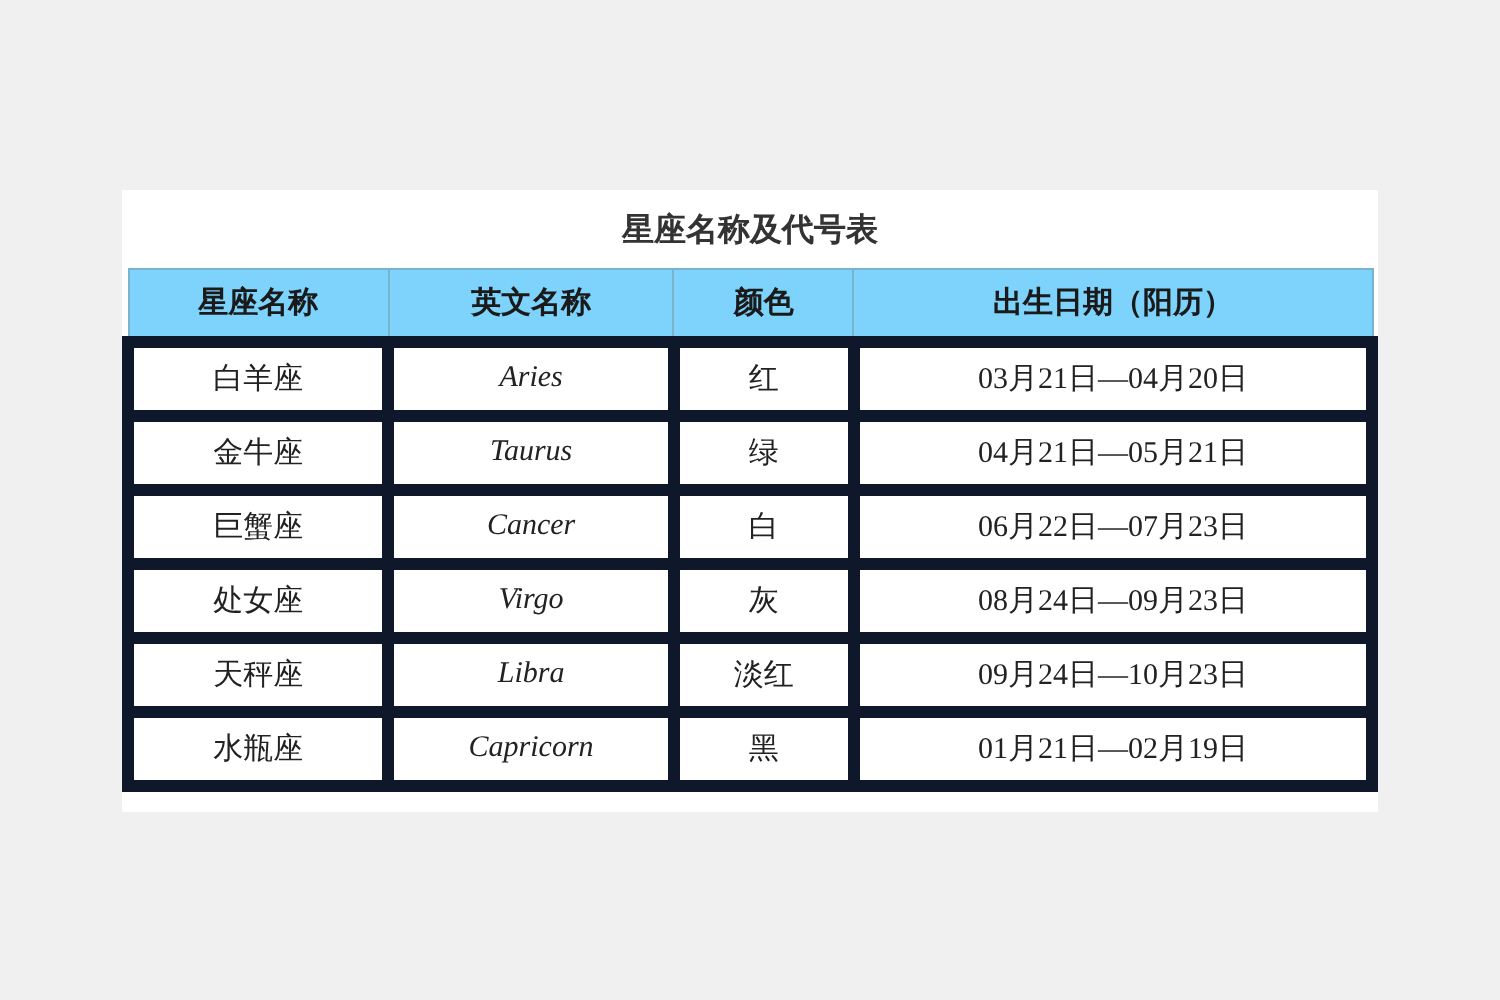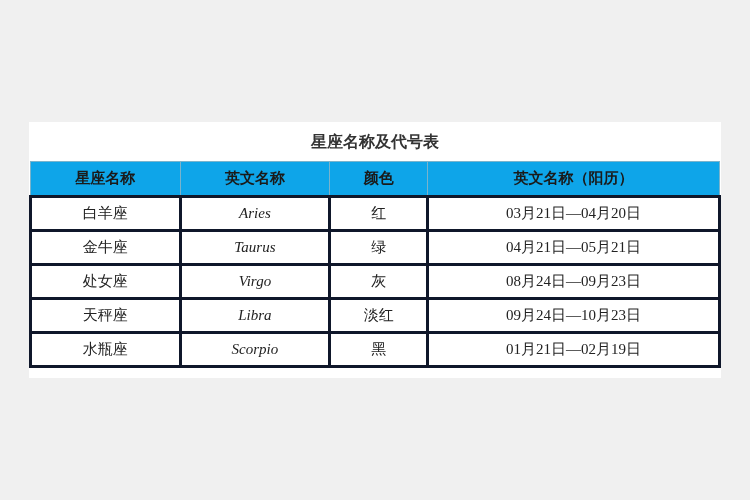--- a/index.html
+++ b/index.html
@@ -8,44 +8,44 @@
       height: 500px;
       background: #f0f0f0;
       display: flex;
       align-items: center;
       justify-content: center;
       font-family: "SimSun", "宋体", serif;
       font-size: 15px;
     }
     .container {
       background: #fff;
-      width: 692px;
+      width: 628px;
       padding: 10px 0;
     }
     .title {
       text-align: center;
       font-size: 16px;
       color: #333;
       margin-bottom: 8px;
       font-weight: bold;
     }
     table {
       width: 100%;
       border-collapse: collapse;
     }
     thead tr th {
-      background-color: #0ea5e9;
+      background-color: #7dd3fc;
       border: 1px solid #7ab3cc;
       padding: 7px 10px;
       text-align: center;
       font-weight: bold;
       color: #1a1a1a;
     }
     tbody tr td {
-      border: 3px solid #0f172a;
+      border: 6px solid #0f172a;
       padding: 6px 10px;
       text-align: center;
       color: #222;
       background: #fff;
     }
     tbody tr:nth-child(4) td {
       
     }
     tbody tr td:first-child {
       font-weight: normal;
@@ -58,49 +58,55 @@
 <body>
 
 <div class="container">
   <div class="title">星座名称及代号表</div>
   <table>
     <thead>
       <tr>
         <th>星座名称</th>
         <th>英文名称</th>
         <th>颜色</th>
-        <th>英文名称（阳历）</th>
+        <th>出生日期（阳历）</th>
       </tr>
     </thead>
     <tbody id="table-body">
     <tr>
           <td>白羊座</td>
           <td>Aries</td>
           <td>红</td>
           <td>03月21日—04月20日</td>
         </tr>
         <tr>
           <td>金牛座</td>
           <td>Taurus</td>
           <td>绿</td>
           <td>04月21日—05月21日</td>
         </tr>
         <tr>
+          <td>巨蟹座</td>
+          <td>Cancer</td>
+          <td>白</td>
+          <td>06月22日—07月23日</td>
+        </tr>
+        <tr>
           <td>处女座</td>
           <td>Virgo</td>
           <td>灰</td>
           <td>08月24日—09月23日</td>
         </tr>
         <tr>
           <td>天秤座</td>
           <td>Libra</td>
           <td>淡红</td>
           <td>09月24日—10月23日</td>
         </tr>
         <tr>
           <td>水瓶座</td>
-          <td>Scorpio</td>
+          <td>Capricorn</td>
           <td>黑</td>
           <td>01月21日—02月19日</td>
         </tr>
       </tbody>
   </table>
 </div>
 
 </body></html>

